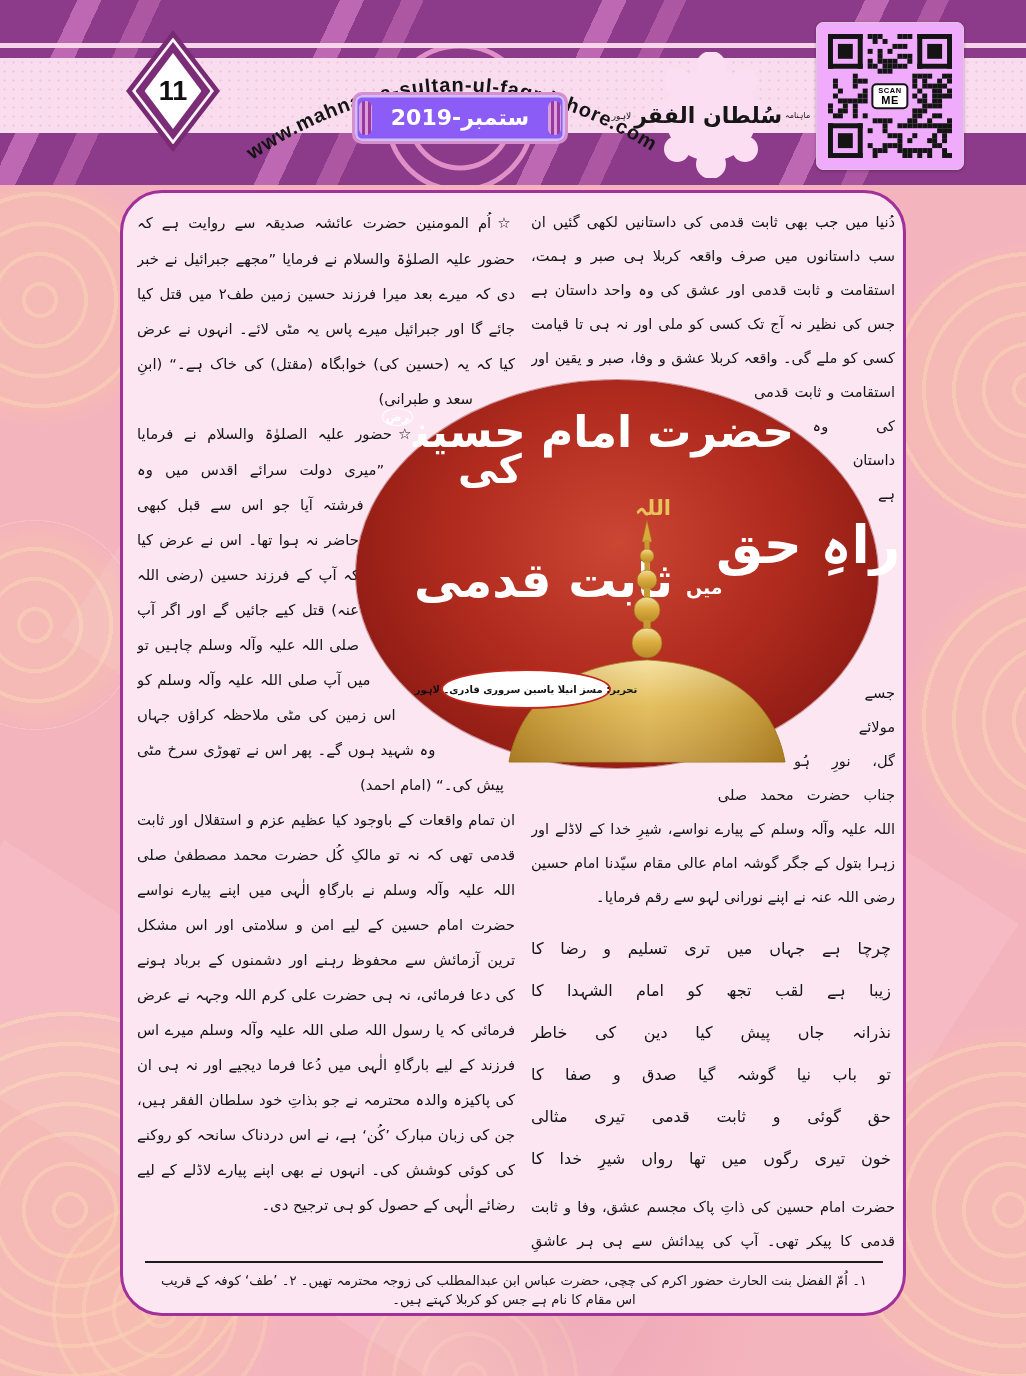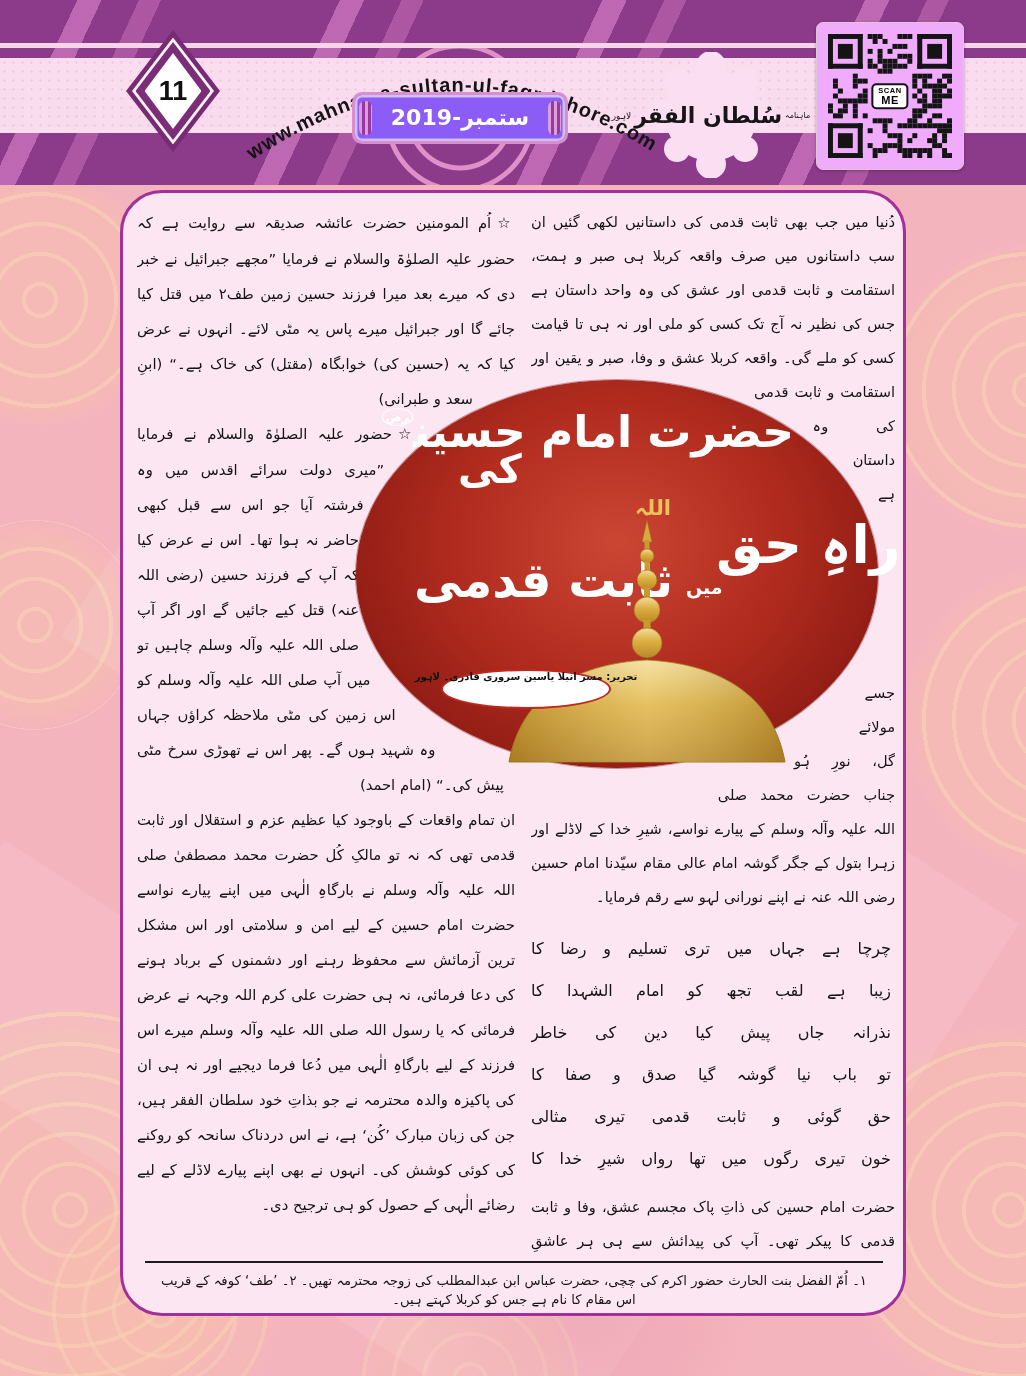--- a/index.html
+++ b/index.html
@@ -83,21 +83,21 @@
     background:radial-gradient(ellipse at 50% 42%, #cc4634 0%, #b02b1e 45%, #8e1b14 78%, #7c1712 100%);
     box-shadow:0 0 0 1px rgba(120,20,16,.4);}
   .oval .t1{position:absolute;right:84px;top:26px;color:#fff;font-size:44px;font-weight:bold;white-space:nowrap;}
   .oval .rz{font-size:12px;border:1px solid #fff;border-radius:50%;padding:1px 3px;vertical-align:26px;}
   .oval .t1-tail{position:absolute;left:102px;top:66px;color:#fff;font-size:40px;font-weight:bold;}
   .oval .t2r{position:absolute;left:360px;top:134px;color:#fff;font-size:53px;font-weight:bold;white-space:nowrap;}
   .oval .t2m{position:absolute;left:330px;top:196px;color:#fff;font-size:19px;font-weight:bold;}
   .oval .t2l{position:absolute;left:58px;top:172px;color:#fff;font-size:48px;font-weight:bold;white-space:nowrap;}
   .oval .allah{position:absolute;left:258px;top:116px;width:78px;text-align:center;color:#e9c25a;font-size:21px;font-weight:bold;}
   .byline-pill{position:absolute;left:85px;top:289px;width:166px;height:36px;background:#fff;border:2px solid #c0271d;
-    border-radius:50%;display:flex;justify-content:center;z-index:3;}
+    border-radius:50%;display:flex;align-items:center;justify-content:center;z-index:3;}
   .byline-pill span{direction:rtl;font-size:10px;font-weight:bold;color:#111;white-space:nowrap;}
   .dome-svg{position:absolute;left:145px;top:132px;z-index:2;}
 </style>
 </head>
 <body>
 
 <div class="page">
 
   <div class="lace" style="left:-90px;top:170px;width:260px;height:260px;"></div>
   <div class="lace" style="left:-70px;top:520px;width:210px;height:210px;"></div>

